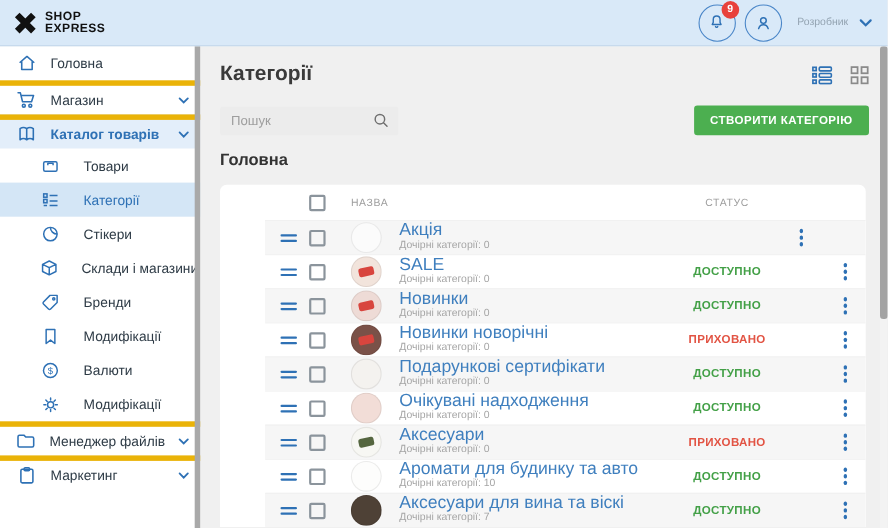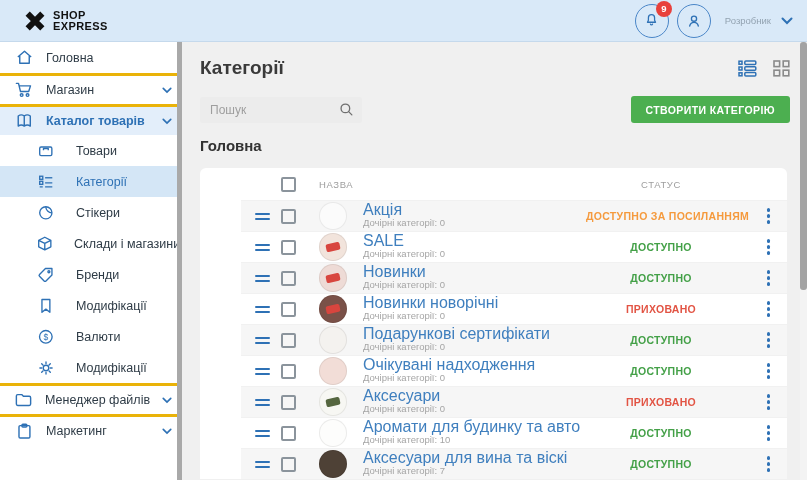--- a/index.html
+++ b/index.html
@@ -3,40 +3,40 @@
 <meta charset="utf-8">
 <style>
   * { box-sizing: border-box; margin: 0; padding: 0; }
   html,body { width:807px; height:480px; overflow:hidden; }
   body { font-family:"Liberation Sans", sans-serif; background:#f0f0f0; }
   .app { position:relative; width:807px; height:480px; overflow:hidden; }
 
   
   .topbar { position:absolute; left:0; top:0; width:807px; height:42px; background:#d9e9f8;
             border-bottom:1px solid #c5d9ec; display:flex; align-items:center; z-index:5; }
-  .logo { display:flex; align-items:center; gap:7px; padding-left:24px; cursor:pointer; }
+  .logo { display:flex; align-items:center; gap:7px; padding-left:12px; cursor:pointer; }
   .logo-text { display:flex; flex-direction:column; line-height:11px; }
   .logo-text span { font-size:11px; font-weight:bold; color:#111; letter-spacing:.4px; }
   .header-right { margin-left:auto; display:flex; align-items:center; gap:8px; padding-right:14px; }
   .hbtn { position:relative; width:34px; height:34px; border-radius:50%; border:1.4px solid #4a86c8;
           background:transparent; display:flex; align-items:center; justify-content:center; cursor:pointer; }
   .badge { position:absolute; top:-4px; right:-4px; min-width:16px; height:16px; border-radius:8px;
            background:#e8413c; color:#fff; font-size:9.5px; font-weight:bold; display:flex;
            align-items:center; justify-content:center; padding:0 3px; }
   .user { display:flex; align-items:center; gap:10px; cursor:pointer; margin-left:6px; }
   .uname { font-size:13px; font-weight:bold; color:#1f2a33; line-height:15px; }
   .urole { font-size:9.5px; color:#93a3b1; }
 
   
   .sidebar { position:absolute; left:0; top:42px; width:182px; height:438px; background:#fff; z-index:4; }
   .side-scroll { position:absolute; right:0; top:0; width:5px; height:100%; background:#ececec; }
   .side-scroll .sthumb { width:5px; height:100%; background:#a9a9a9; }
   .nav-item { display:flex; align-items:center; height:31px; padding-left:14px; padding-right:10px;
               gap:12px; cursor:pointer; }
-  .nav-item.top { border-top:3px solid #eab308; }
+  .nav-item.top { border-top:5px solid #eab308; }
   .nav-item.first { border-top:none; }
   .nav-label { font-size:12.5px; color:#2e3b46; white-space:nowrap; }
   .nav-item.parent-active { background:#e3eefa; }
   .nav-item.parent-active .nav-label { color:#2e71b5; font-weight:bold; }
   .nav-item.sub { padding-left:36px;gap:20px; }
   .nav-item.sub-active { background:#d4e6f6; }
   .nav-item.sub-active .nav-label { color:#2e71b5; }
   .chev { margin-left:auto; display:flex; }
   .nav-icon { display:flex; width:20px; justify-content:center; }
 
@@ -328,21 +328,20 @@
               <i></i>
             </span>
           <span class="cb"></span>
           <span class="thumb" style="background: rgb(251, 251, 251);">
               <i class="chip"></i>
             </span>
           <span class="meta">
               <a class="nm">Акція</a>
               <span class="subt">Дочірні категорії: 0</span>
             </span>
-          <span class="status" style="color: rgb(245, 154, 61);">ДОСТУПНО ЗА ПОСИЛАННЯМ</span>
           <span class="dots">
               <i></i>
               <i></i>
               <i></i>
             </span>
         </div>
 
         <div class="trow">
           <span class="drag">
               <i></i>

